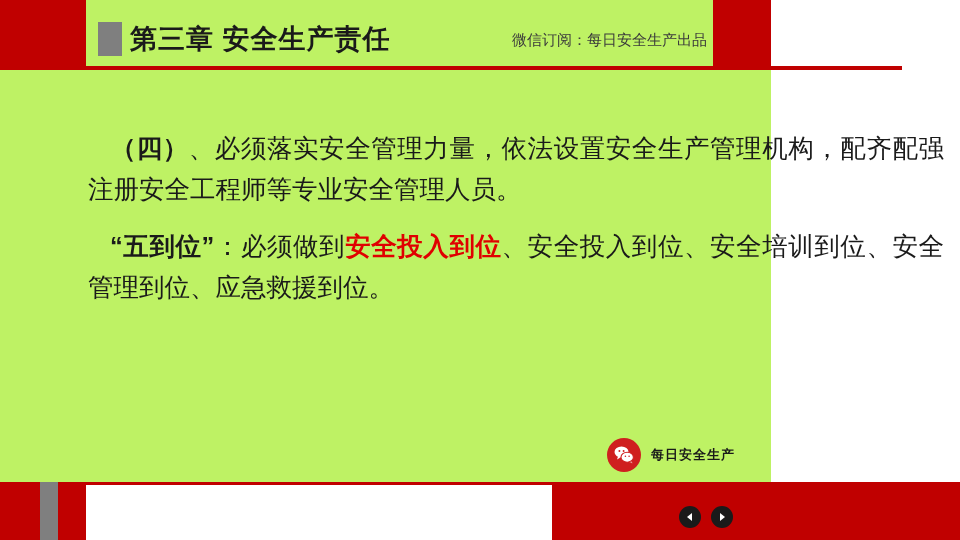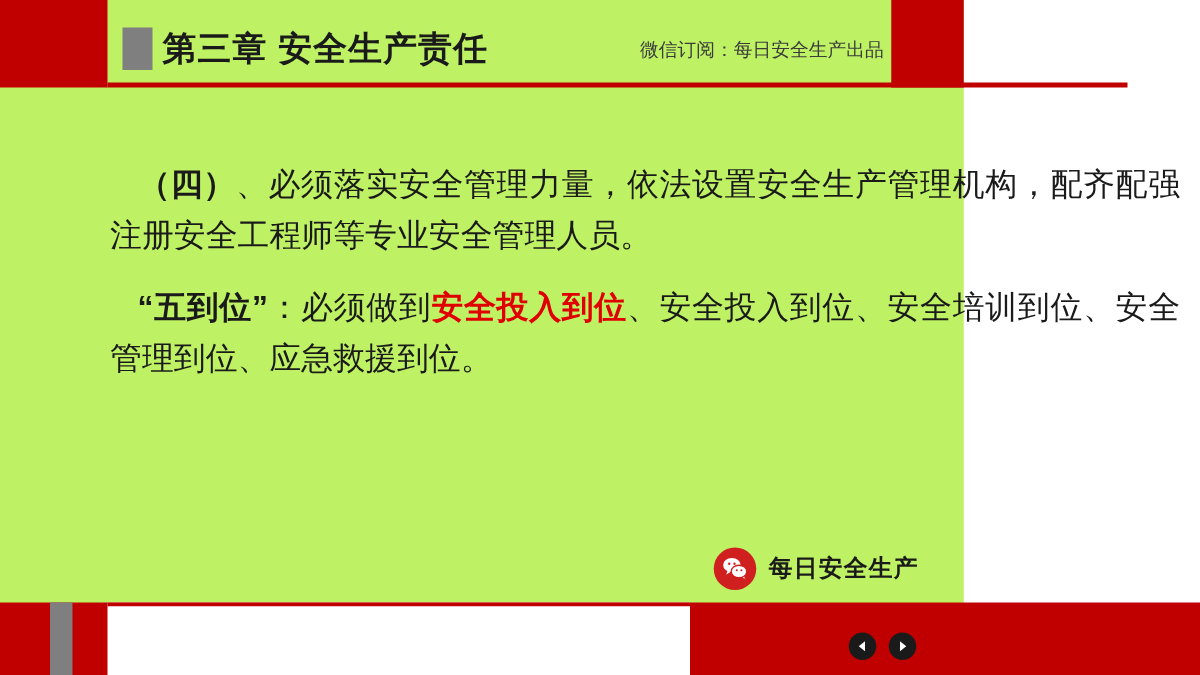--- a/index.html
+++ b/index.html
@@ -95,21 +95,21 @@
     gap: 10px;
   }
   .qr-circle {
     width: 34px; height: 34px; border-radius: 50%;
     background: #cf1f1f;
     position: relative;
     display: flex; align-items: center; justify-content: center;
   }
   .qr-circle svg { display: block; }
   .qr-label {
-    font-size: 19px; font-weight: bold; color: #1a1a1a;
+    font-size: 13px; font-weight: bold; color: #1a1a1a;
     letter-spacing: 1px; white-space: nowrap;
   }
 
   .nav-buttons {
     position: absolute; right: 38px; bottom: 12px;
     display: flex; gap: 10px; align-items: center;
   }
   .nav-btn {
     width: 22px; height: 22px; border-radius: 50%;
     background: #1a1a1a;

